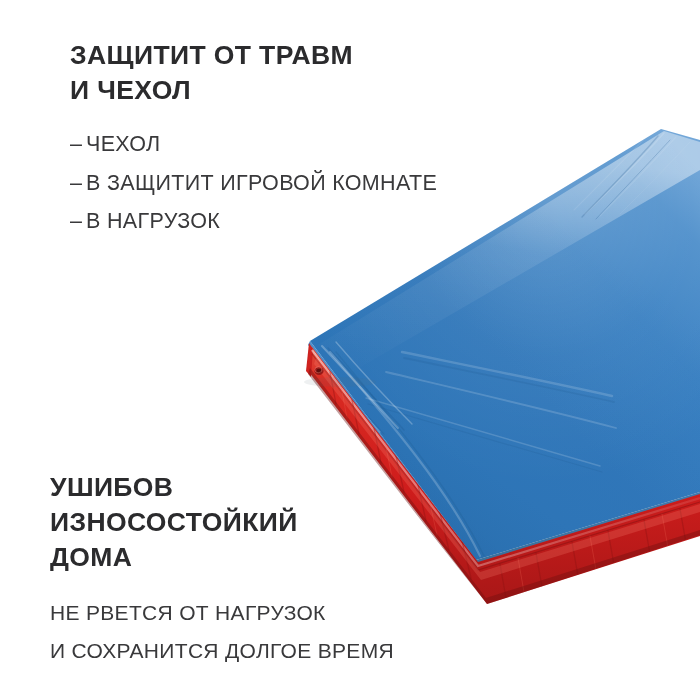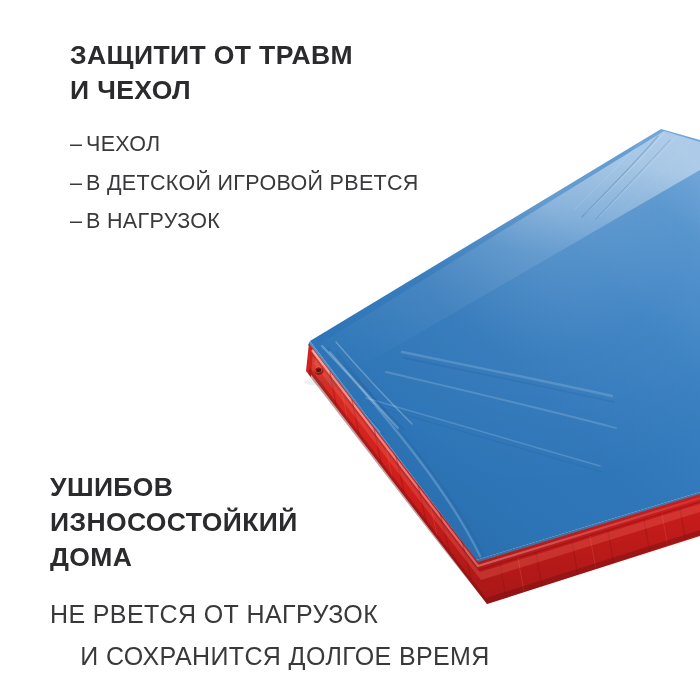--- a/index.html
+++ b/index.html
@@ -85,29 +85,29 @@
     display: inline-block;
     width: 16px;
     flex: 0 0 auto;
     color: #39393b;
   }
 
   .subline-group {
     margin-top: 26px;
   }
   .subline {
-    font-size: 25px;
+    font-size: 21px;
     font-weight: 300;
     line-height: 1.0;
     letter-spacing: 0.015em;
     color: #39393b;
     margin: 8px 0 17px 0;
     white-space: nowrap;
   }
-  .subline:last-child { margin-bottom: 0; text-align: center; }
+  .subline:last-child { margin-bottom: 0; }
 </style>
 </head>
 <body>
 
 <div id="stage">
 
   <div id="product-photo">
     <svg viewBox="0 0 700 700" xmlns="http://www.w3.org/2000/svg" aria-hidden="true">
       <defs>
 
@@ -275,21 +275,21 @@
       <span>ЗАЩИТИТ ОТ ТРАВМ</span><br>
       <span>И ЧЕХОЛ</span>
     </h2>
     <ul class="bullets">
       <li>
         <span class="dash">–</span>
         <span>ЧЕХОЛ</span>
       </li>
       <li>
         <span class="dash">–</span>
-        <span>В ДЕТСКОЙ ИГРОВОЙ РВЕТСЯ</span>
+        <span>В ЗАЩИТИТ ИГРОВОЙ КОМНАТЕ</span>
       </li>
       <li>
         <span class="dash">–</span>
         <span>В НАГРУЗОК</span>
       </li>
     </ul>
   </div>
 
   <div class="text-block" id="bottom-copy">
     <h2 class="headline">

